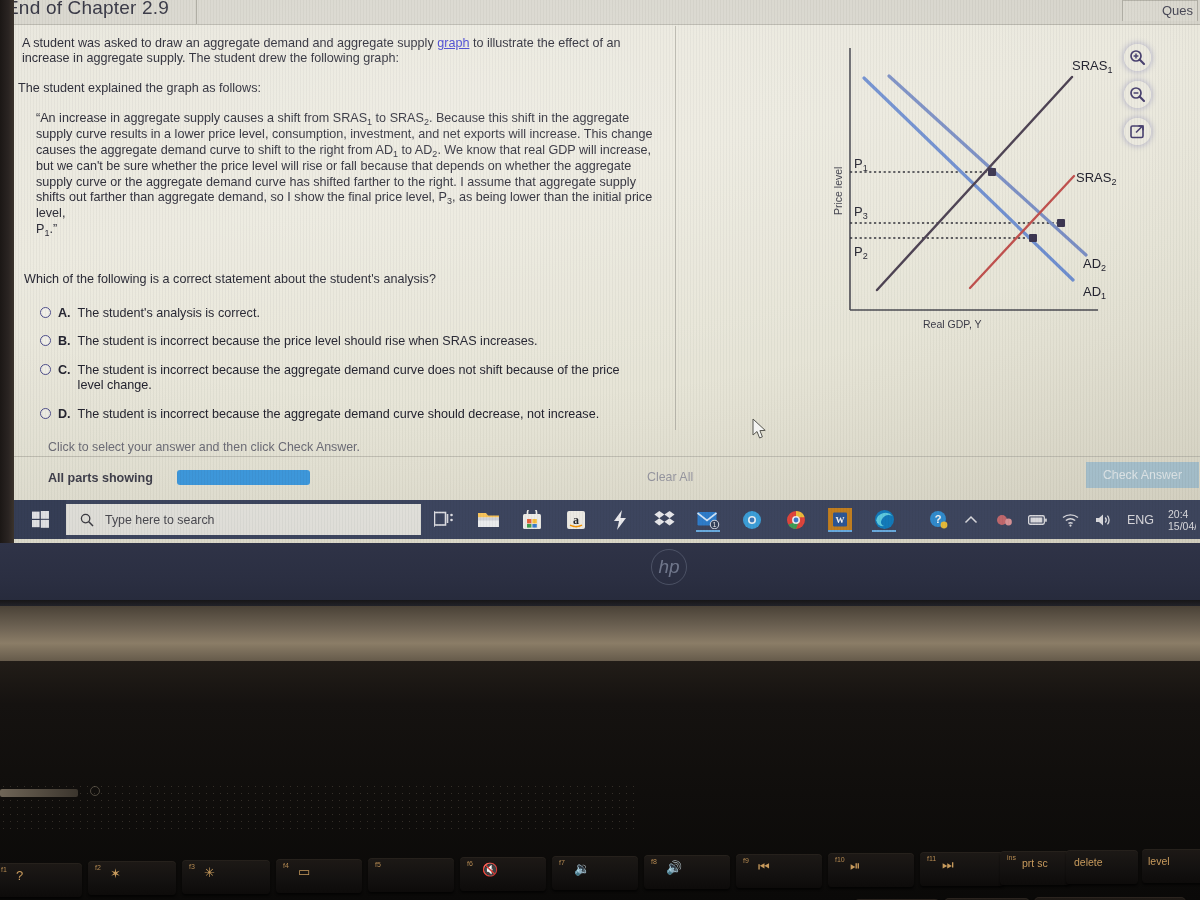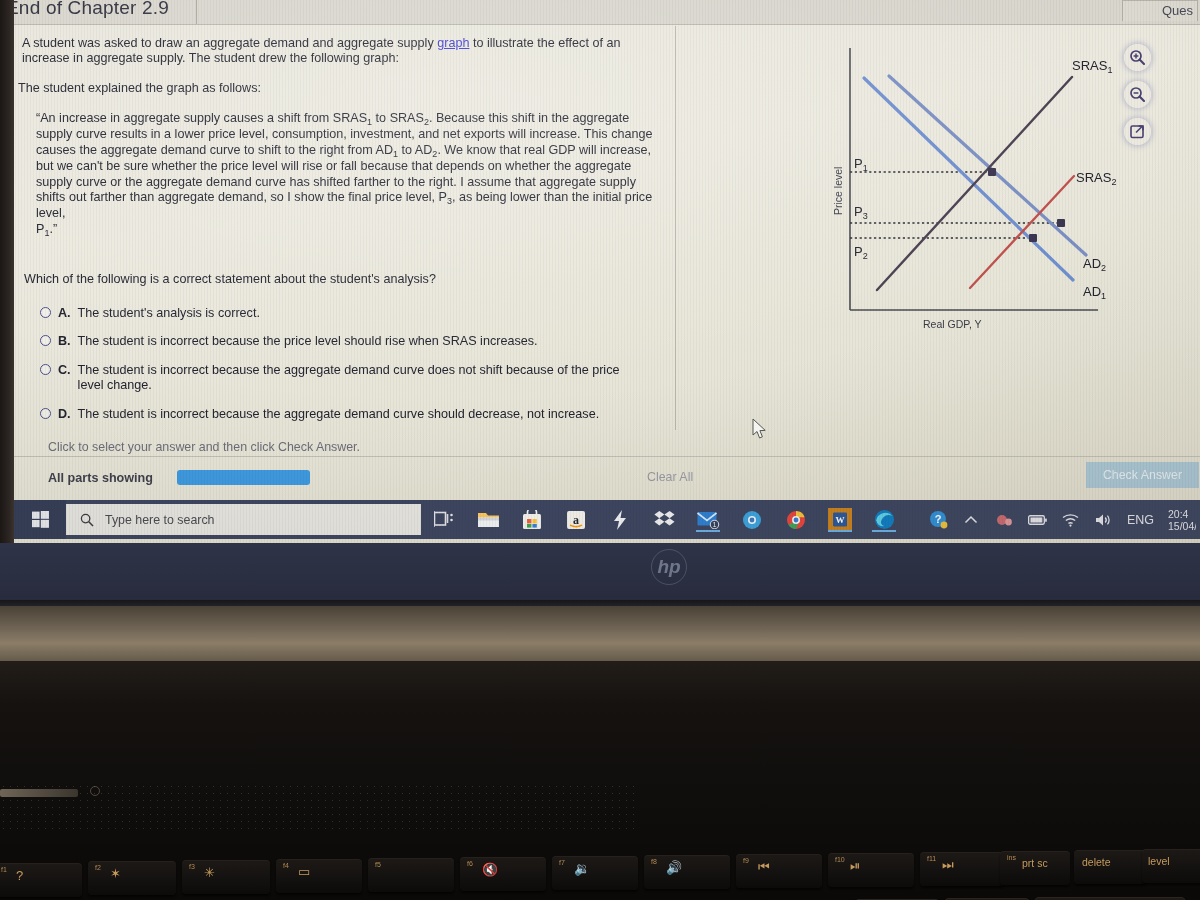--- a/index.html
+++ b/index.html
@@ -142,21 +142,21 @@
   
   #laptop { position: absolute; left: 0; top: 543px; width: 1200px; height: 357px; }
   #lower-bezel {
     position: absolute; left: 0; top: 0; width: 1200px; height: 63px;
     background: linear-gradient(180deg,#2f3347 0%, #2b2f42 55%, #262a3b 100%);
   }
   #hp-logo {
     position: absolute; left: 651px; top: 549px; width: 36px; height: 36px;
     border-radius: 50%; border: 1px solid rgba(150,158,180,0.30);
     display: flex; align-items: center; justify-content: center;
-    color: rgba(168,176,198,0.55); font-size: 19px; font-style: italic; font-weight: bold;
+    color: rgba(168,176,198,0.55); font-size: 19px; font-style: italic; font-weight: normal;
     font-family: "Liberation Sans", sans-serif; z-index: 3;
   }
   #deck-top {
     position: absolute; left: 0; top: 63px; width: 1200px; height: 60px;
     background: linear-gradient(180deg,#4a4237 0%, #6d6253 35%, #8b7d67 62%, #5b5143 100%);
   }
   #deck-hinge {
     position: absolute; left: 0; top: 57px; width: 1200px; height: 12px;
     background: linear-gradient(180deg, rgba(20,18,16,0.85), rgba(80,72,60,0.15));
   }
@@ -539,21 +539,21 @@
           <span class="fg">⏯</span>
         </div>
         <div class="fkey" style="left:920px; top:-21px; width:84px;">
           <span class="fl">f11</span>
           <span class="fg">⏭</span>
         </div>
         <div class="fkey" style="left:1000px; top:-22px; width:70px;">
           <span class="fl">ins</span>
           <span class="ftxt">prt sc</span>
         </div>
-        <div class="fkey" style="left:1066px; top:-23px; width:72px;margin-left:8px;">
+        <div class="fkey" style="left:1066px; top:-23px; width:72px;">
           <span class="ftxt" style="left:8px">delete</span>
         </div>
         <div class="fkey" style="left:1142px; top:-24px; width:66px;">
           <span class="ftxt" style="left:6px">level</span>
         </div>
 
         <div class="nkey" style="left:854px; top:26px; width:86px;">
           
           
         </div>

